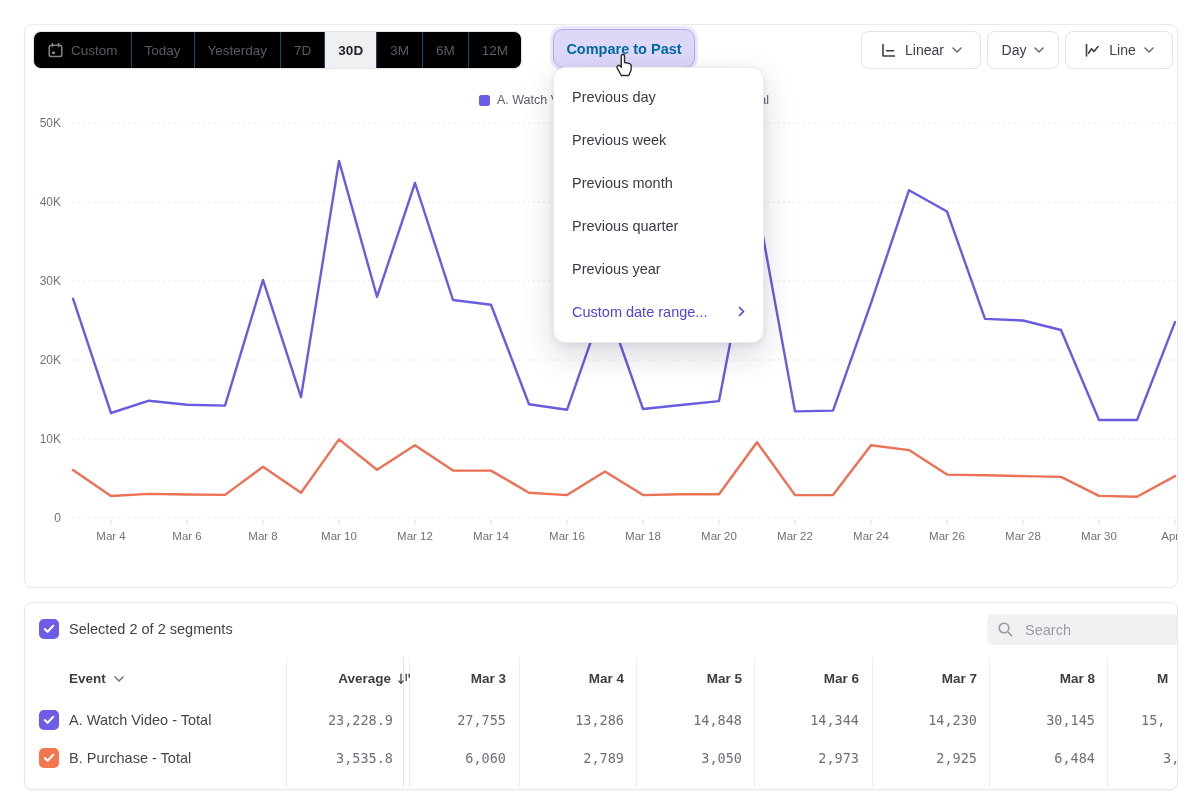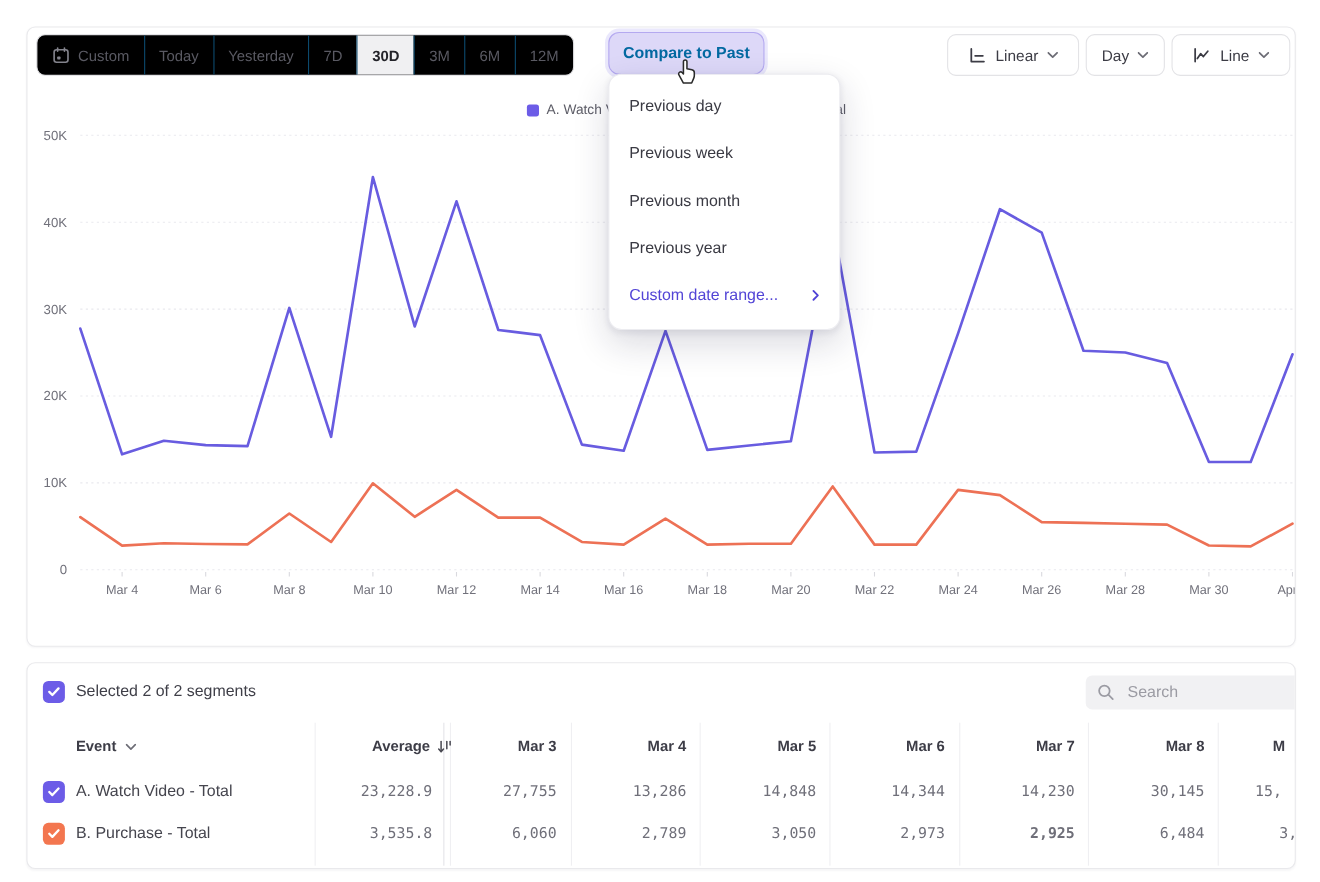--- a/index.html
+++ b/index.html
@@ -177,20 +177,23 @@
   <div class="menu-item">
       <span>Previous day</span>
     </div>
   <div class="menu-item">
       <span>Previous week</span>
     </div>
   <div class="menu-item">
       <span>Previous month</span>
     </div>
   <div class="menu-item">
+      <span>Previous quarter</span>
+    </div>
+  <div class="menu-item">
       <span>Previous year</span>
     </div>
   <div class="menu-item custom">
     <span>Custom date range...</span>
     <svg width="7" height="11" viewBox="0 0 7 11">
         <polyline points="1.5,1.5 5.5,5.5 1.5,9.5" fill="none" stroke="#5244d6" stroke-width="1.7" stroke-linecap="round" stroke-linejoin="round"></polyline>
       </svg>
   </div>
 </div>
 
@@ -267,16 +270,16 @@
     <svg width="12" height="10" viewBox="0 0 12 10">
         <polyline points="1.8,5 4.6,7.8 10.2,1.8" fill="none" stroke="#fff" stroke-width="2.1" stroke-linecap="round" stroke-linejoin="round"></polyline>
       </svg>
   </div>
   <div class="row-label rowB">B. Purchase - Total</div>
   <div class="cell rowB" style="left:236px;width:132px;">3,535.8</div>
   <div class="cell rowB" style="left:384px;width:97px;">6,060</div>
   <div class="cell rowB" style="left:502px;width:97px;">2,789</div>
   <div class="cell rowB" style="left:620px;width:97px;">3,050</div>
   <div class="cell rowB" style="left:737px;width:97px;">2,973</div>
-  <div class="cell rowB" style="left:855px;width:97px;font-weight:bold;">2,925</div>
+  <div class="cell rowB" style="left:855px;width:97px;">2,925</div>
   <div class="cell rowB" style="left:973px;width:97px;">6,484</div>
   <div class="cell rowB" style="left:1138px;text-align:left;">3,</div>
 </div>
 
 </body></html>

